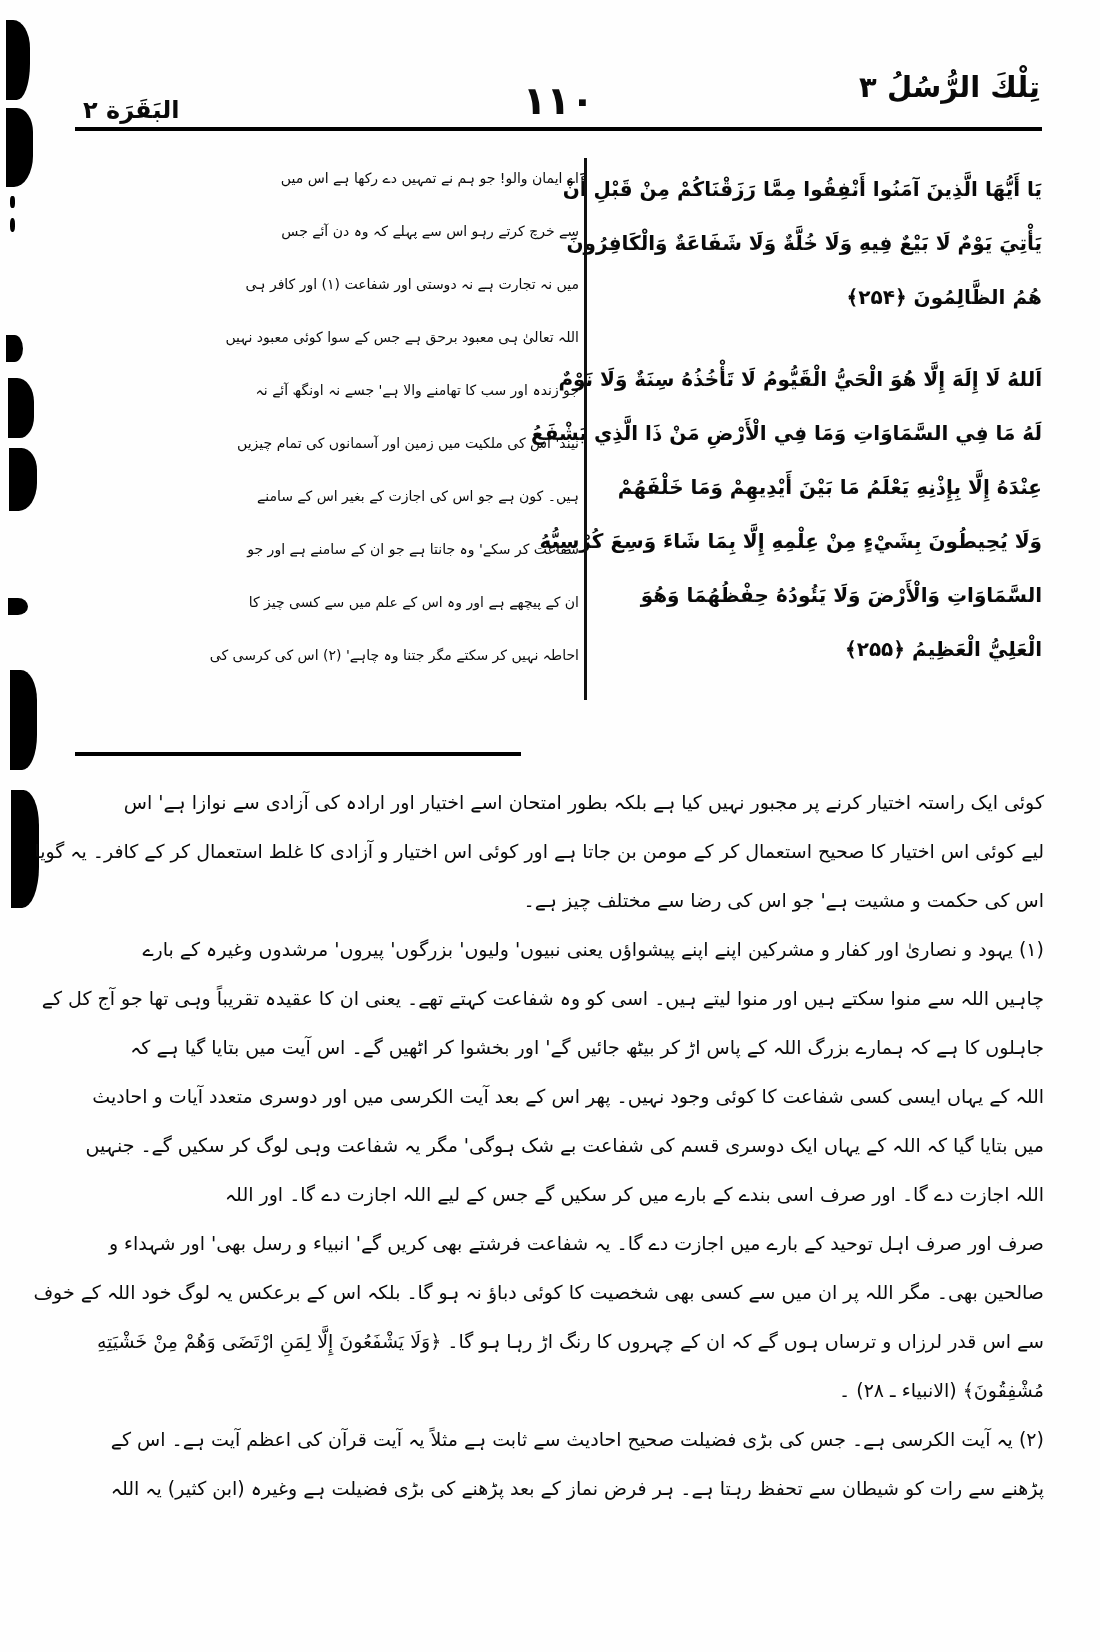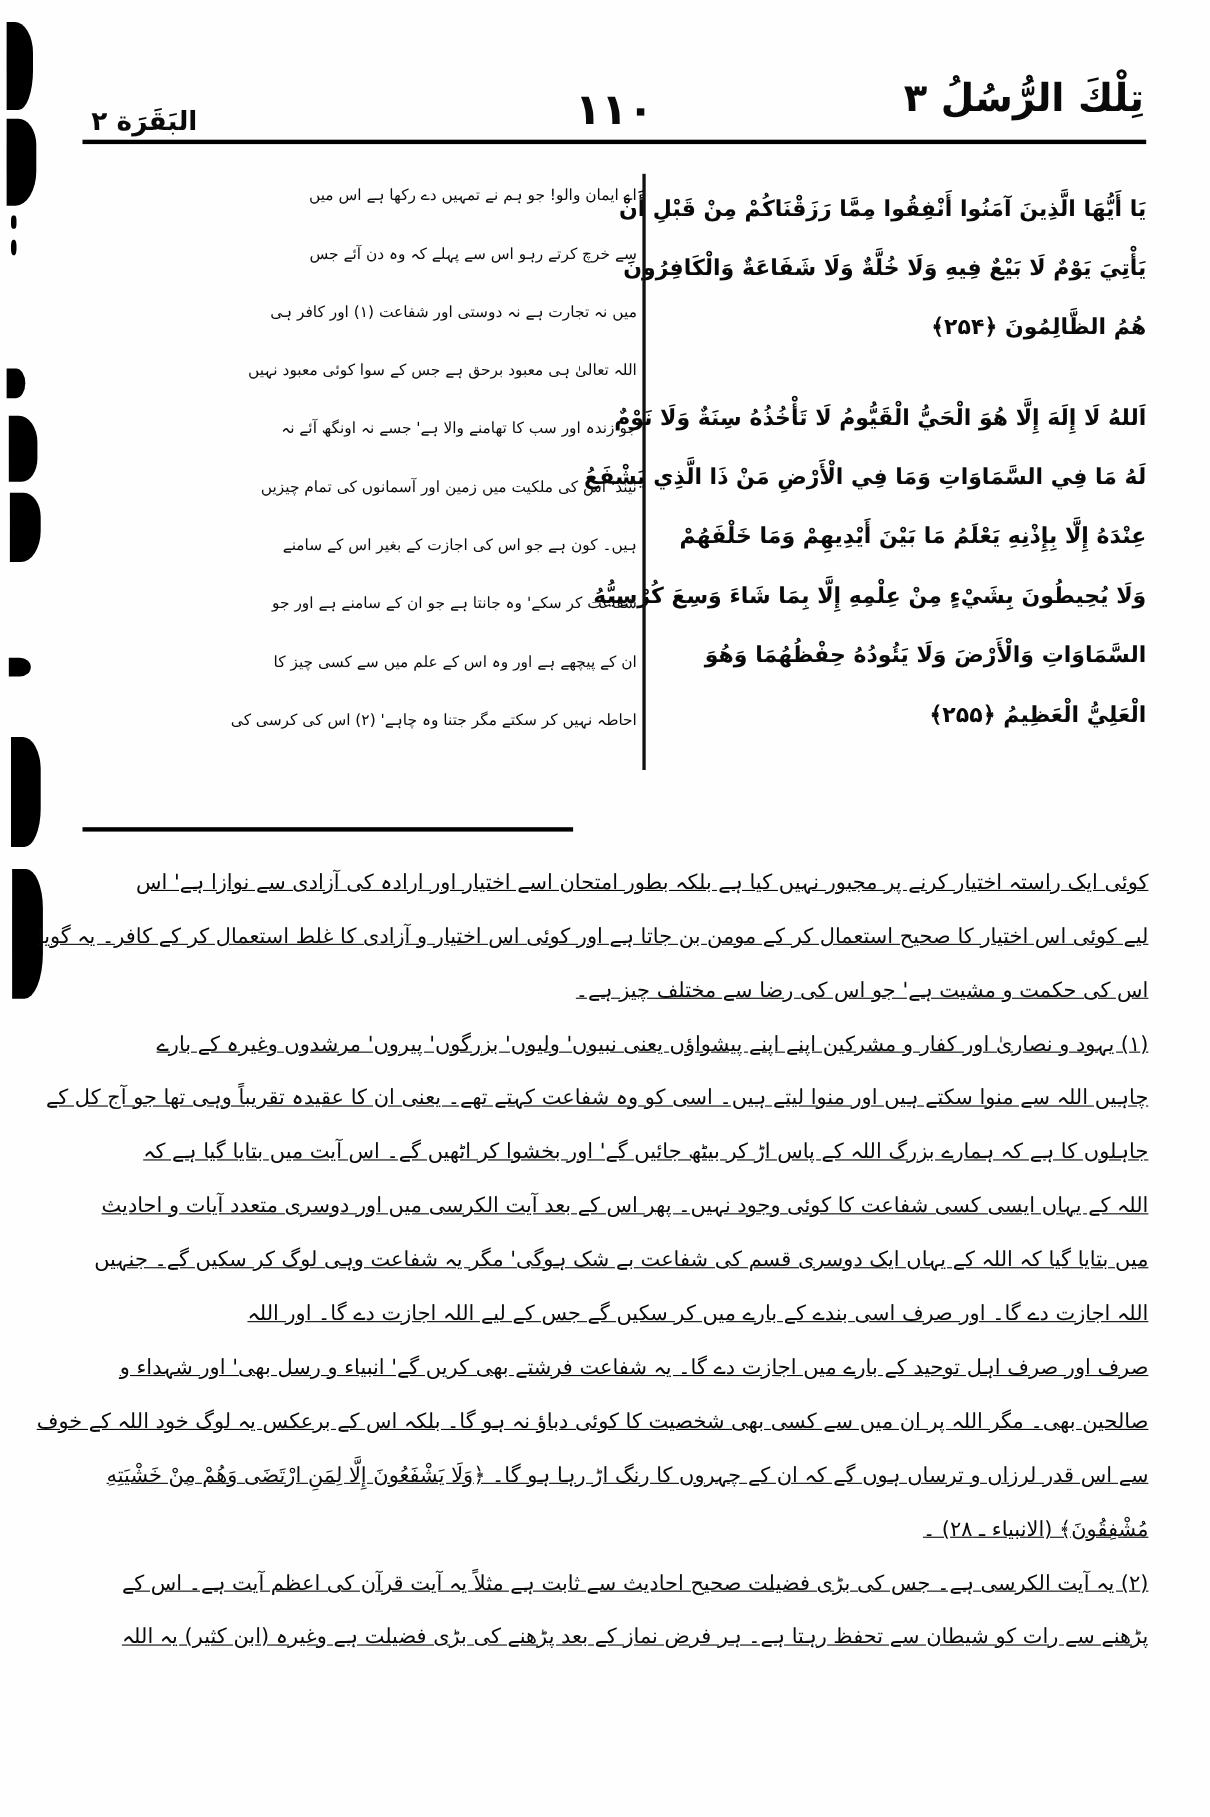--- a/index.html
+++ b/index.html
@@ -18,21 +18,21 @@
   .bd2{ left:10px; top:218px; width:5px;  height:14px;  border-radius:40%; }
   .b3 { left:6px;  top:335px; width:17px; height:27px;  border-radius:0 70% 70% 0; }
   .b4 { left:8px;  top:378px; width:26px; height:60px;  border-radius:0 65% 55% 0 / 0 40% 35% 0; }
   .b5 { left:9px;  top:448px; width:28px; height:63px;  border-radius:0 55% 65% 0 / 0 35% 45% 0; }
   .b6 { left:8px;  top:598px; width:20px; height:17px;  border-radius:0 70% 70% 0; }
   .b7 { left:10px; top:670px; width:27px; height:100px; border-radius:0 60% 55% 0 / 0 30% 35% 0; }
   .b8 { left:11px; top:790px; width:28px; height:118px; border-radius:0 55% 60% 0 / 0 30% 35% 0; }
 
   
   .header { position:absolute; top:70px; left:75px; width:967px; height:50px; font-weight:bold; }
-  .h-juz   { position:absolute; right:2px; top:0;  font-size:35px; }
+  .h-juz   { position:absolute; right:2px; top:0;  font-size:29px; }
   .h-page  { position:absolute; left:50%; top:8px; transform:translateX(-50%); font-size:39px; letter-spacing:1px; }
   .h-surah { position:absolute; left:8px;  top:10px; font-size:24px;margin-top:16px; }
   .header-rule { position:absolute; top:127px; left:75px; width:967px; height:4px; background:#000; }
 
   
   .arabic-col {
     position:absolute; top:162px; right:58px; width:422px;
     text-align:right; font-weight:bold; font-size:20px;
   }
   .a-line { height:54px; line-height:54px; white-space:nowrap; }
@@ -43,21 +43,21 @@
     text-align:right; font-size:14px;
   }
   .u-line { height:53px; line-height:53px; white-space:nowrap; }
 
   
   .footnote-rule { position:absolute; top:752px; left:75px; width:446px; height:4px; background:#000; }
   .footnotes {
     position:absolute; top:778px; left:70px; width:974px;
     text-align:right; font-size:19px;
   }
-  .f-line { height:49px; line-height:49px; white-space:nowrap;text-decoration:underline; }
+  .f-line { height:49px; line-height:49px; white-space:nowrap; }
 </style>
 </head>
 <body>
 
 <div class="page">
 
   <div>
     <div class="blob b1"></div>
     <div class="blob b2"></div>
     <div class="blob bd1"></div>

